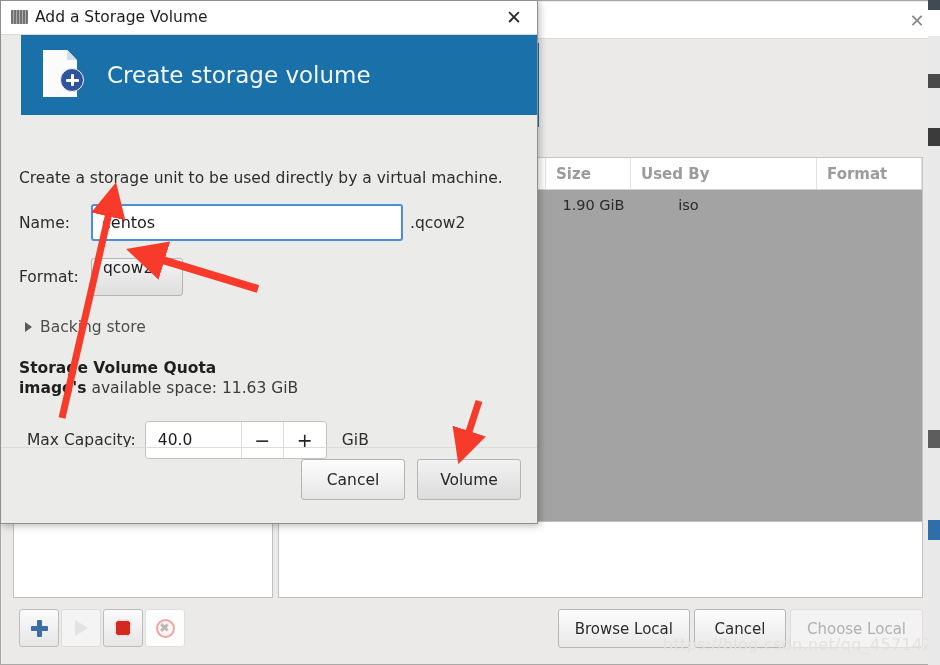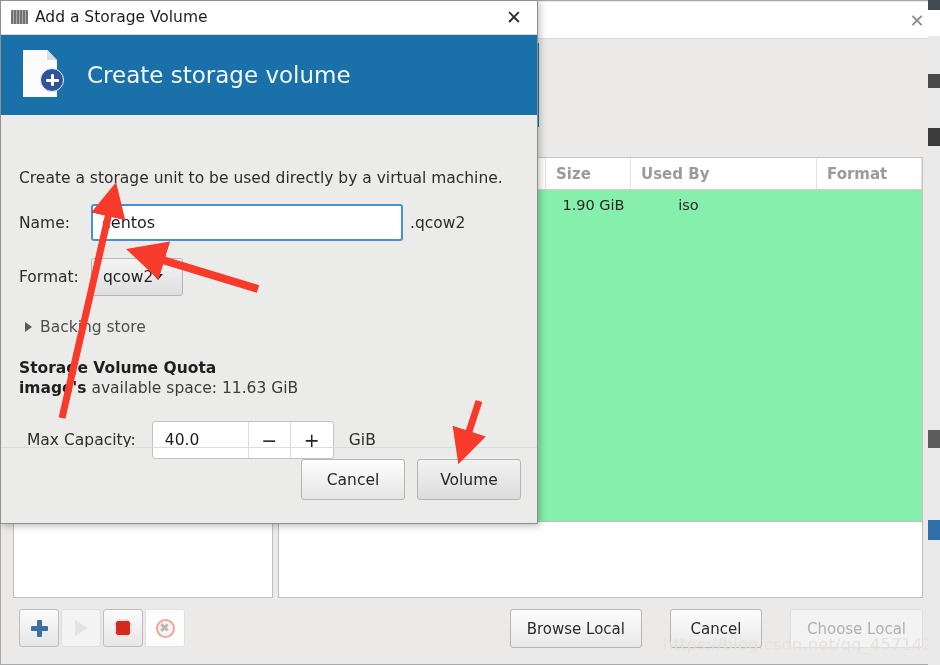--- a/index.html
+++ b/index.html
@@ -59,21 +59,21 @@
     left: 460px; top: 42px;
     width: 78px; height: 84px;
     background: #1877b0;
   }
 
   
   .vol-table {
     position: absolute;
     left: 404px; top: 156px;
     width: 518px; height: 440px;
-    background: #86efac;
+    background: #a3a3a3;
     border: 1px solid #c4c4c4;
     box-sizing: border-box;
   }
   .vol-head {
     display: flex;
     height: 31px;
     border-bottom: 1px solid #d2d2d2;
     background: #ffffff;
   }
   .vol-head .th {
@@ -199,21 +199,21 @@
     background: #b9b9b9;
   }
   .ic-xcirc::before { transform: rotate(45deg); }
   .ic-xcirc::after  { transform: rotate(-45deg); }
 
   
   .bottom-actions {
     position: absolute;
     right: 16px; top: 608px;
     display: flex;
-    gap: 28px;
+    gap: 4px;
     padding-left: 14px;
   }
   .gbtn {
     min-width: 92px;
     height: 39px;
     padding: 0 16px;
     border: 1px solid #b7b7b7;
     border-radius: 3px;
     background: linear-gradient(#fdfdfd, #e8e8e8);
     font-size: 15px;
@@ -300,20 +300,21 @@
     cursor: pointer;
   }
 
   .dlg-header {
     height: 80px;
     background: #1a70a8;
     display: flex;
     align-items: center;
     padding-left: 22px;
     box-sizing: border-box;
+    margin-left: 20px;
   }
   .doc-icon {
     position: relative;
     width: 40px; height: 50px;
     flex: none;
   }
   .doc-page {
     position: absolute;
     left: 0; top: 0;
     width: 34px; height: 47px;
@@ -392,21 +393,20 @@
     color: #2d2d2d;
   }
   .combo {
     height: 38px;
     min-width: 92px;
     padding: 0 11px;
     border: 1px solid #b4b4b4;
     border-radius: 3px;
     background: linear-gradient(#f4f4f4, #dedede);
     display: flex;
-    align-items: center;
     font-size: 15.5px;
     color: #1f1f1f;
     box-sizing: border-box;
     cursor: pointer;
   }
   .combo .caret {
     width: 0; height: 0;
     border-left: 5px solid transparent;
     border-right: 5px solid transparent;
     border-top: 6px solid #1f1f1f;
@@ -444,21 +444,21 @@
 
   .cap-row {
     margin-top: 24px;
     display: flex;
     align-items: center;
   }
   .cap-label {
     font-size: 15.5px;
     color: #2d2d2d;
     margin-left: 8px;
-    margin-right: 16px;
+    margin-right: 9px;
   }
   .spin {
     display: flex;
     height: 38px;
     border: 1px solid #c2c2c2;
     border-radius: 3px;
     background: #ffffff;
     overflow: hidden;
     box-sizing: border-box;
   }

